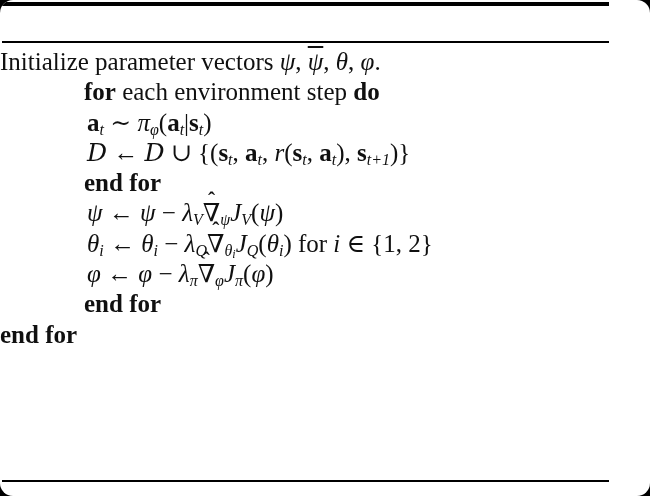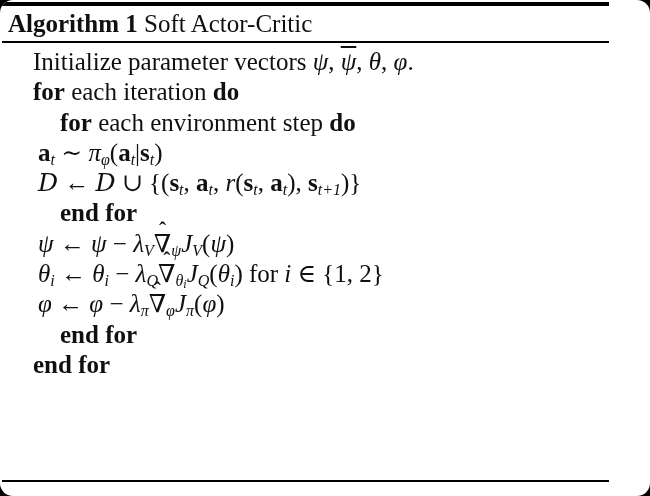--- a/index.html
+++ b/index.html
@@ -47,23 +47,23 @@
     top: 47px;
     left: 0;
     right: 0;
   }
   .line {
     height: 30.3px;
     line-height: 30.3px;
     font-size: 25px;
     white-space: pre;
   }
-  .indent-0 { padding-left: 33px; }
-  .indent-1 { padding-left: 60px; }
-  .indent-2 { padding-left: 38px; }
+  .indent-0 { }
+  .indent-1 { padding-left: 84px; }
+  .indent-2 { padding-left: 87px; }
 
   .tk-b   { font-weight: bold; }
   .tk-i   { font-style: italic; }
   .tk-sub {
     font-size: 0.64em;
     vertical-align: -0.22em;
     font-style: italic;
     letter-spacing: 0;
   }
   .tk-sub2 {
@@ -89,27 +89,25 @@
     line-height: 1;
     font-weight: bold;
   }
 </style>
 </head>
 <body>
 
 <div class="card">
   <div class="rule rule-top"></div>
 
-  <div class="header"><span class="label">Algorithm 1</span><span> Soft Actor-Critic</span></div>
 
   <div class="rule rule-mid"></div>
 
   <div class="algo-body">
       <div class="line indent-0"><span>Initialize parameter vectors </span><span class="tk-i">ψ</span><span>, </span><span class="tk-i tk-bar">ψ</span><span>, </span><span class="tk-i">θ</span><span>, </span><span class="tk-i">φ</span><span>.</span></div>
-      <div class="line indent-0"><span class="tk-b">for</span><span> each iteration </span><span class="tk-b">do</span></div>
       <div class="line indent-1"><span class="tk-b">for</span><span> each environment step </span><span class="tk-b">do</span></div>
       <div class="line indent-2"><span class="tk-b">a</span><span class="tk-sub">t</span><span> ∼ </span><span class="tk-i">π</span><span class="tk-sub">φ</span><span>(</span><span class="tk-b">a</span><span class="tk-sub">t</span><span>|</span><span class="tk-b">s</span><span class="tk-sub">t</span><span>)</span></div>
       <div class="line indent-2"><span class="tk-cal">D</span><span> ← </span><span class="tk-cal">D</span><span> ∪ {(</span><span class="tk-b">s</span><span class="tk-sub">t</span><span>, </span><span class="tk-b">a</span><span class="tk-sub">t</span><span>, </span><span class="tk-i">r</span><span>(</span><span class="tk-b">s</span><span class="tk-sub">t</span><span>, </span><span class="tk-b">a</span><span class="tk-sub">t</span><span>), </span><span class="tk-b">s</span><span class="tk-sub">t+1</span><span>)}</span></div>
       <div class="line indent-1"><span class="tk-b">end for</span></div>
       <div class="line indent-2"><span class="tk-i">ψ</span><span> ← </span><span class="tk-i">ψ</span><span> − </span><span class="tk-i">λ</span><span class="tk-sub">V</span><span class="accent-wrap"><span class="accent-mark">ˆ</span><span>∇</span></span><span class="tk-sub">ψ</span><span class="tk-i">J</span><span class="tk-sub">V</span><span>(</span><span class="tk-i">ψ</span><span>)</span></div>
       <div class="line indent-2"><span class="tk-i">θ</span><span class="tk-sub">i</span><span> ← </span><span class="tk-i">θ</span><span class="tk-sub">i</span><span> − </span><span class="tk-i">λ</span><span class="tk-sub">Q</span><span class="accent-wrap"><span class="accent-mark">ˆ</span><span>∇</span></span><span class="tk-sub">θ</span><span class="tk-sub2">i</span><span class="tk-i">J</span><span class="tk-sub">Q</span><span>(</span><span class="tk-i">θ</span><span class="tk-sub">i</span><span>) for </span><span class="tk-i">i</span><span> ∈ {1, 2}</span></div>
       <div class="line indent-2"><span class="tk-i">φ</span><span> ← </span><span class="tk-i">φ</span><span> − </span><span class="tk-i">λ</span><span class="tk-sub">π</span><span class="accent-wrap"><span class="accent-mark">ˆ</span><span>∇</span></span><span class="tk-sub">φ</span><span class="tk-i">J</span><span class="tk-sub">π</span><span>(</span><span class="tk-i">φ</span><span>)</span></div>
       <div class="line indent-1"><span class="tk-b">end for</span></div>
       <div class="line indent-0"><span class="tk-b">end for</span></div>
     </div>

